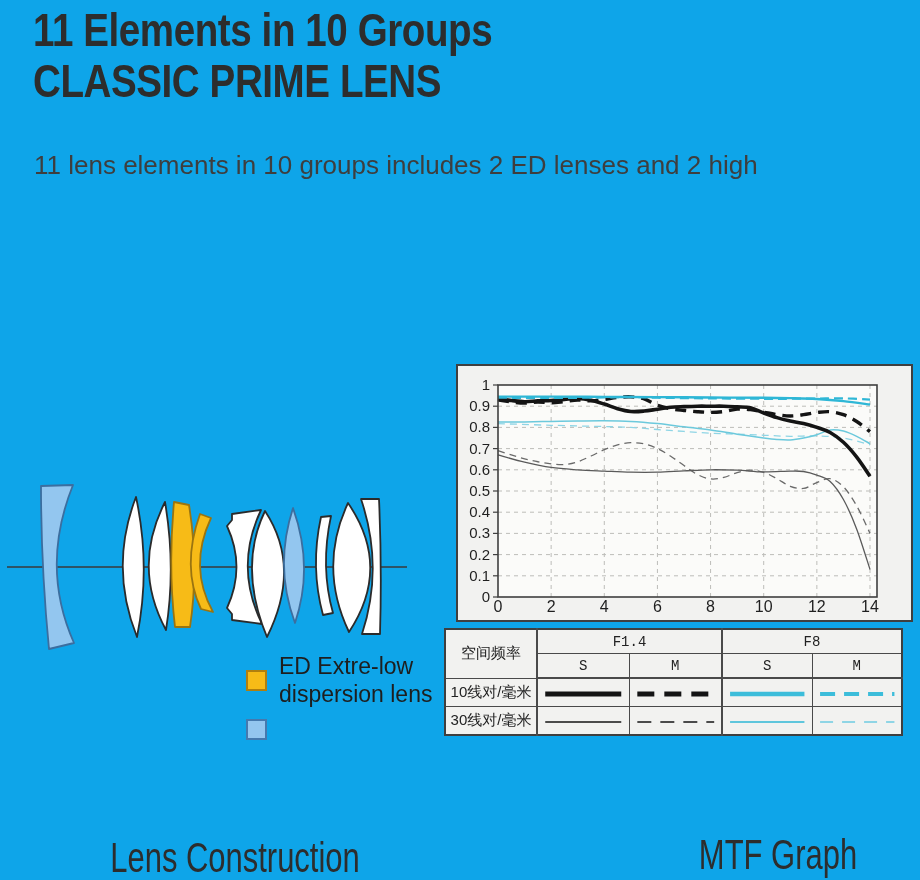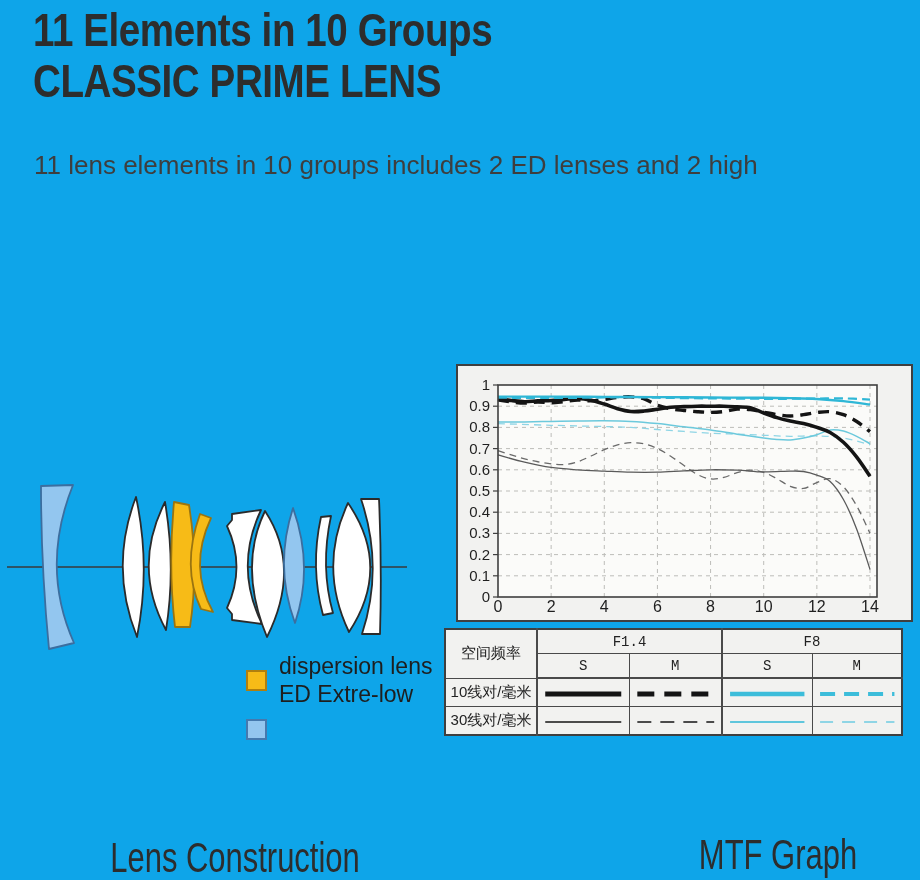--- a/index.html
+++ b/index.html
@@ -80,22 +80,22 @@
     <path class="lens-blue" d="M 290 38 Q 271 97 292 153 Q 311 97 290 38 Z"></path>
     <path d="M 318 47 L 328 46 Q 317 97 330 143 L 320 145 Q 307 97 318 47 Z"></path>
     <path d="M 345 33 Q 315 97 346 162 Q 389 97 345 33 Z"></path>
     <path d="M 358 29 L 376 29 Q 379 97 377 164 L 359 164 Q 381 97 358 29 Z"></path>
   </svg>
 
   <div class="legend">
     <div class="legend-item">
       <div class="swatch ed"></div>
       <div class="legend-text">
+        <span>ED Extre-low</span>
         <span>dispersion lens</span>
-        <span>ED Extre-low</span>
       </div>
     </div>
     <div class="legend-item">
       <div class="swatch hr"></div>
     </div>
   </div>
 
   <div class="mtf-panel">
     <svg id="mtf-plot" width="453" height="254" viewBox="0 0 453 254">
         <rect x="40" y="19" width="379" height="212" fill="var(--plot-bg)"></rect>

